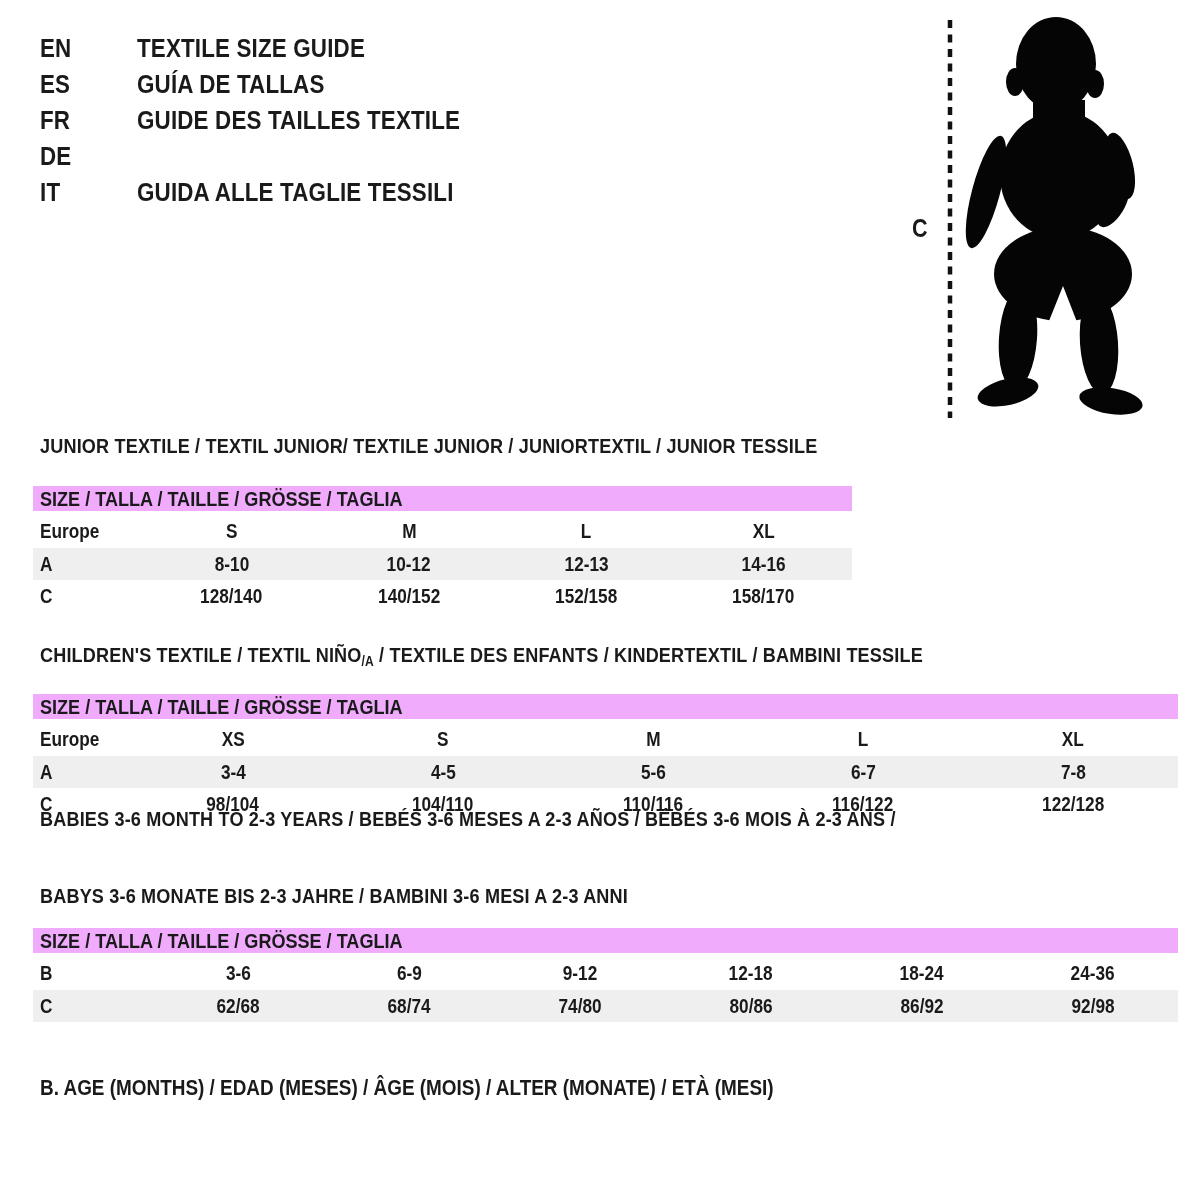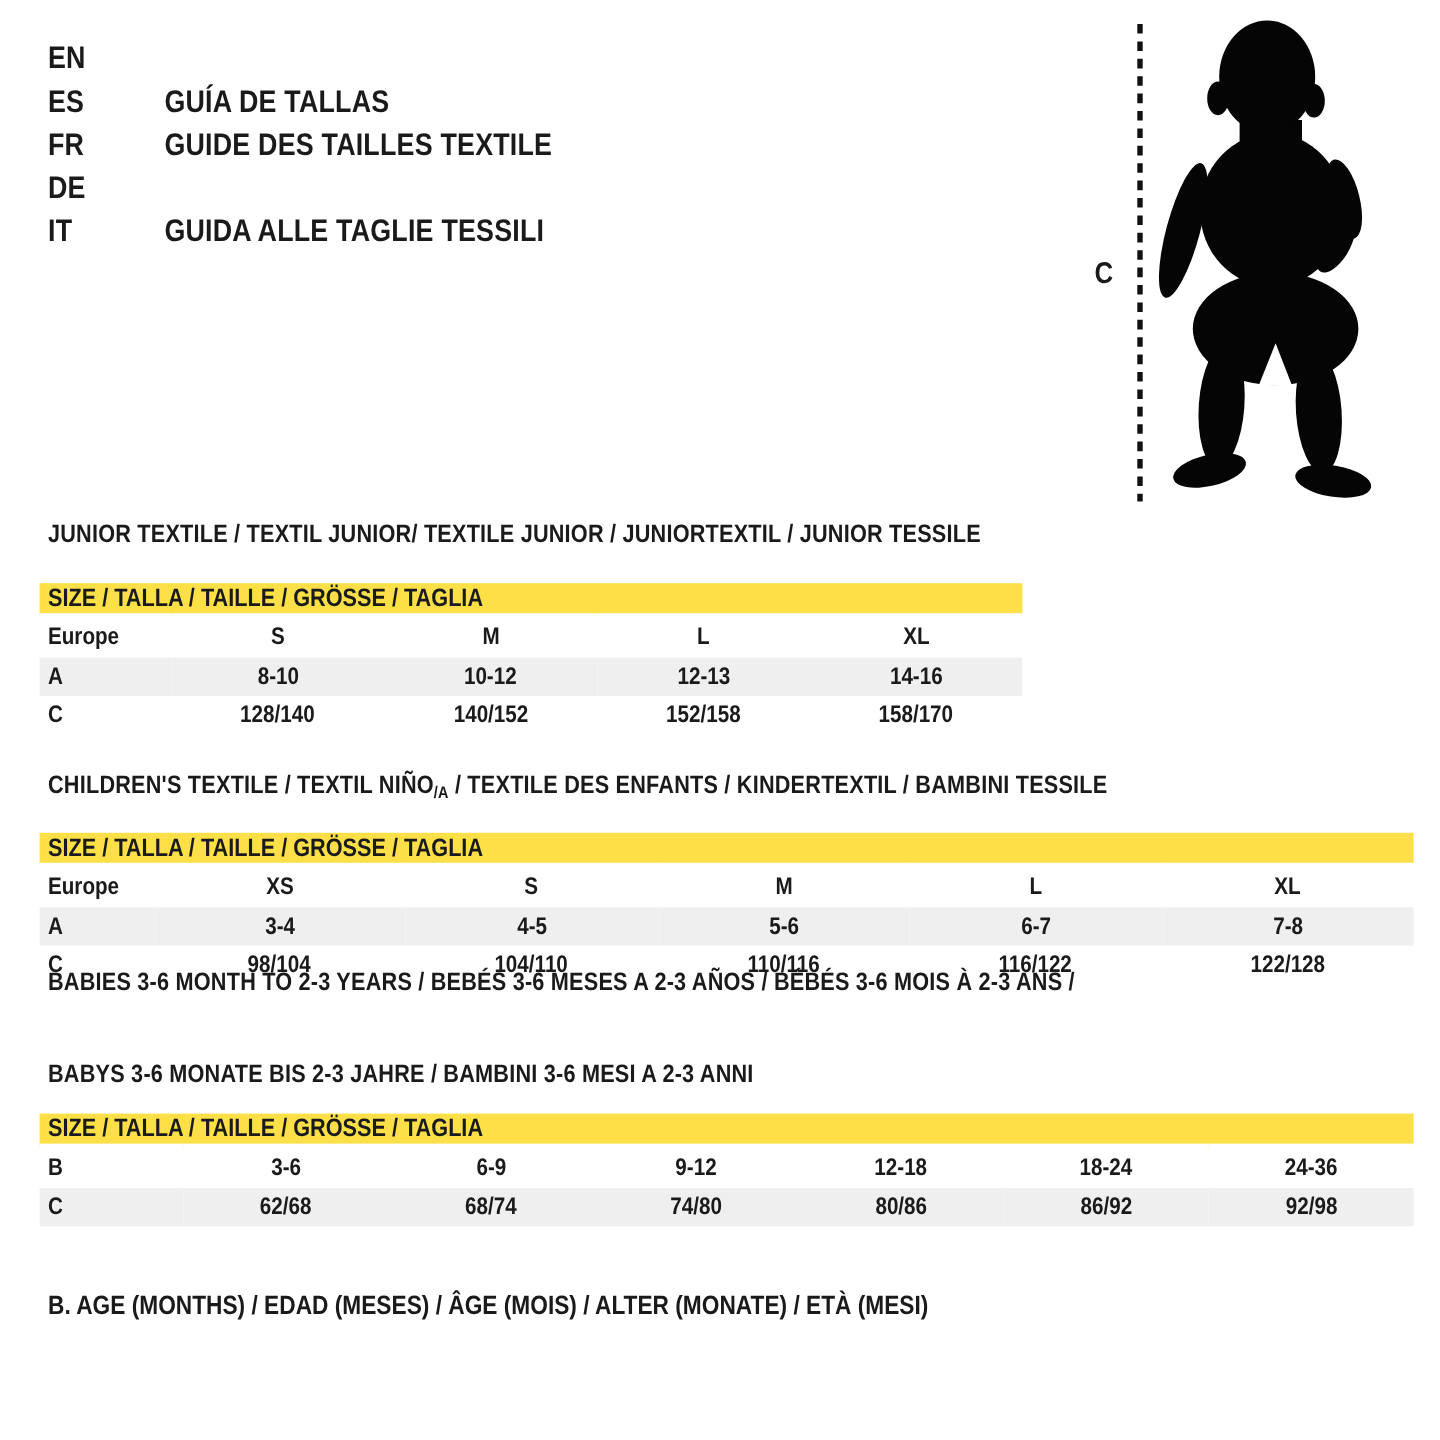--- a/index.html
+++ b/index.html
@@ -25,39 +25,40 @@
 
   
   .sec-title { position:absolute; left:40px; font-size:21px; letter-spacing:0.2px; }
   .subsc { font-size:14px; vertical-align:-4px; }
 
   
   table.tbl { position:absolute; border-collapse:collapse; table-layout:fixed; }
   .tbl td { padding:0; text-align:center; font-size:20px; font-weight:bold; vertical-align:middle; }
   .tbl td.lbl { text-align:left; padding-left:7px; }
   .tbl tr.szhdr td {
-    background:#fde047; text-align:left; padding-left:7px; height:25px;
+    background:#f0abfc; text-align:left; padding-left:7px; height:25px;
     border-bottom:3px solid #ffffff; font-size:21px;
   }
   .tbl tr.eu  td { height:34px; }
   .tbl tr.r   td { height:32px; }
   .tbl tr.alt td { background:#efefef; }
 
   
   .legend { position:absolute; left:40px; top:1070px; }
   .legend-row { height:35px; display:flex; align-items:center; font-size:22px; }
 </style>
 </head>
 <body>
 
 <div class="page">
 
   <div class="langs">
     <div class="lang-row">
       <span class="lang-code"><span class="cond condL">EN</span></span>
+      <span><span class="cond condL">TEXTILE SIZE GUIDE</span></span>
     </div>
     <div class="lang-row">
       <span class="lang-code"><span class="cond condL">ES</span></span>
       <span><span class="cond condL">GUÍA DE TALLAS</span></span>
     </div>
     <div class="lang-row">
       <span class="lang-code"><span class="cond condL">FR</span></span>
       <span><span class="cond condL">GUIDE DES TAILLES TEXTILE</span></span>
     </div>
     <div class="lang-row">

